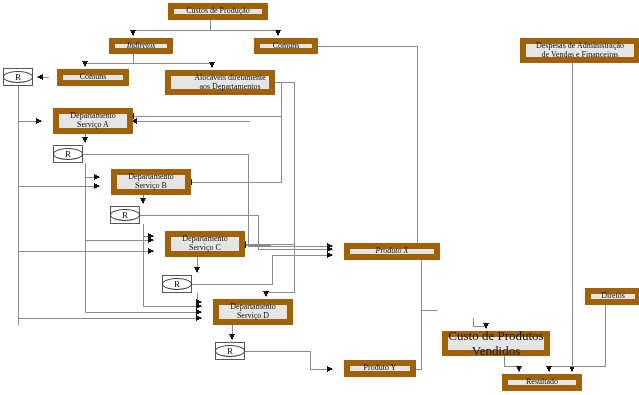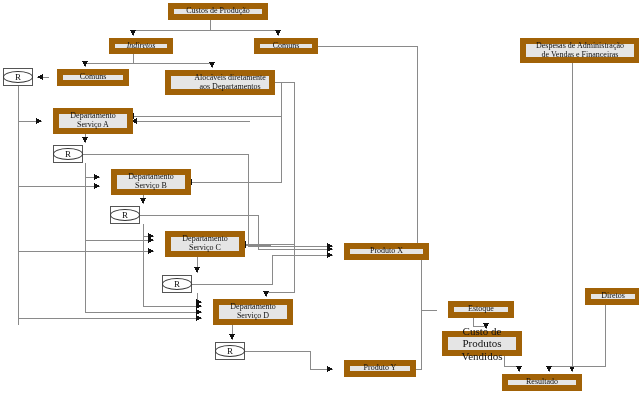--- a/index.html
+++ b/index.html
@@ -131,33 +131,30 @@
   <div class="node" style="left:157px;top:231px;width:80px;height:26px;font-size:8px;white-space:pre-line;">
     <span class="lbl">Departamento
 Serviço C</span>
   </div>
 
   <div class="node" style="left:205px;top:299px;width:80px;height:26px;font-size:8px;white-space:pre-line;">
     <span class="lbl">Departamento
 Serviço D</span>
   </div>
 
-  <div class="node" style="left:336px;top:243px;width:85px;height:17px;font-size:8px;">
+  <div class="node" style="left:336px;top:243px;width:96px;height:17px;font-size:8px;font-style:italic;">
     <span class="lbl">Produto X</span>
   </div>
 
   <div class="node" style="left:336px;top:360px;width:72px;height:17px;font-size:8px;">
     <span class="lbl">Produto Y</span>
   </div>
 
-  <div class="node" style="left:440px;top:301px;width:66px;height:17px;font-size:8px;">
-    <span class="lbl">Estoque</span>
-  </div>
-
-  <div class="node" style="left:434px;top:331px;width:80px;height:25px;font-size:11px;white-space:pre-line;text-align:center;">
+
+  <div class="node" style="left:434px;top:331px;width:108px;height:25px;font-size:13px;white-space:pre-line;text-align:center;">
     <span class="lbl">Custo de Produtos
 Vendidos</span>
   </div>
 
   <div class="node" style="left:512px;top:38px;width:120px;height:25px;font-size:8px;white-space:pre-line;">
     <span class="lbl">Despesas de Administração
 de Vendas e Financeiras</span>
   </div>
 
   <div class="node" style="left:577px;top:288px;width:56px;height:17px;font-size:8px;">

